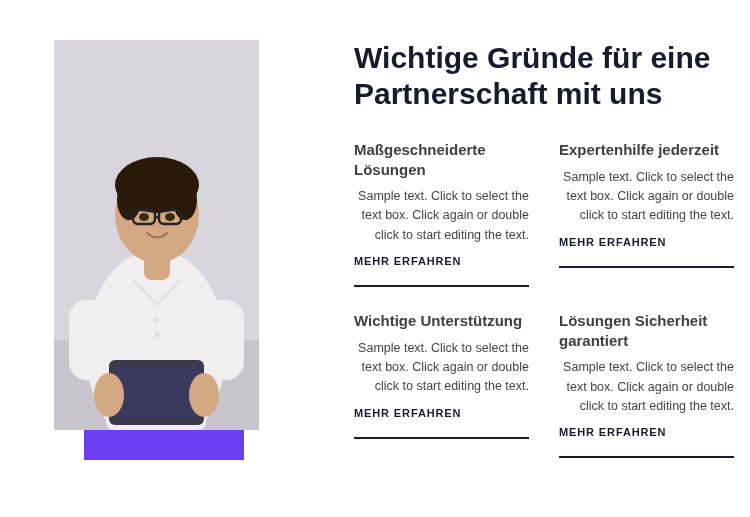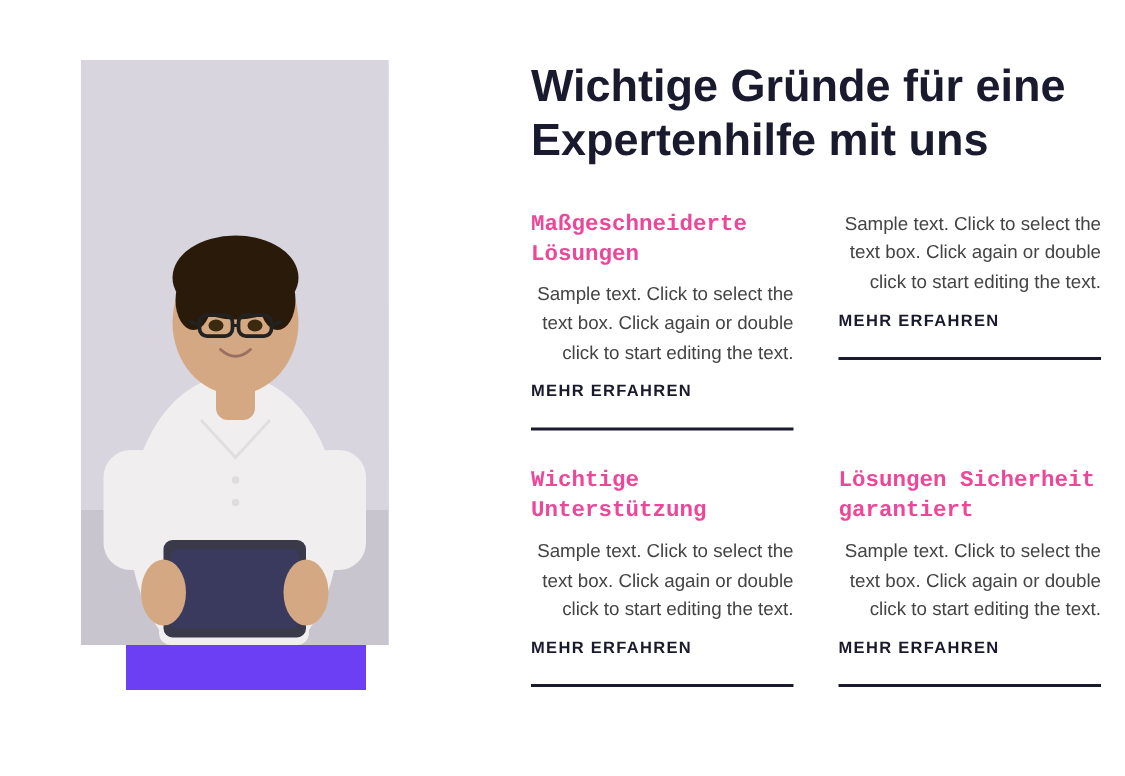--- a/index.html
+++ b/index.html
@@ -79,24 +79,23 @@
     }
 
     .feature-block {
       display: flex;
       flex-direction: column;
     }
 
     .feature-title {
       font-size: 15px;
       font-weight: 800;
-      color: #ec4899;
+      color: #404040;
       margin-bottom: 8px;
       line-height: 1.3;
-      font-family: Liberation Mono, monospace;
     }
 
     .feature-text {
       font-size: 12.5px;
       color: #444;
       line-height: 1.55;
       margin-bottom: 10px;
       text-align: right;
     }
 
@@ -166,31 +165,32 @@
           <circle cx="103" cy="295" r="2.5" fill="#ddd"></circle>
         </svg>
       </div>
     </div>
   </div>
 
   <div class="right-col">
 
     <h1 class="main-title">
       <span>Wichtige Gründe für eine</span><br>
-      <span>Expertenhilfe mit uns</span>
+      <span>Partnerschaft mit uns</span>
     </h1>
 
     <div class="features-grid">
 
     <div class="feature-block">
           <div class="feature-title">Maßgeschneiderte Lösungen</div>
           <div class="feature-text">Sample text. Click to select the text box. Click again or double click to start editing the text.</div>
           <a class="mehr-link" href="#">MEHR ERFAHREN</a>
         </div>
         <div class="feature-block">
+          <div class="feature-title">Expertenhilfe jederzeit</div>
           <div class="feature-text">Sample text. Click to select the text box. Click again or double click to start editing the text.</div>
           <a class="mehr-link" href="#">MEHR ERFAHREN</a>
         </div>
         <div class="feature-block">
           <div class="feature-title">Wichtige Unterstützung</div>
           <div class="feature-text">Sample text. Click to select the text box. Click again or double click to start editing the text.</div>
           <a class="mehr-link" href="#">MEHR ERFAHREN</a>
         </div>
         <div class="feature-block">
           <div class="feature-title">Lösungen Sicherheit garantiert</div>

